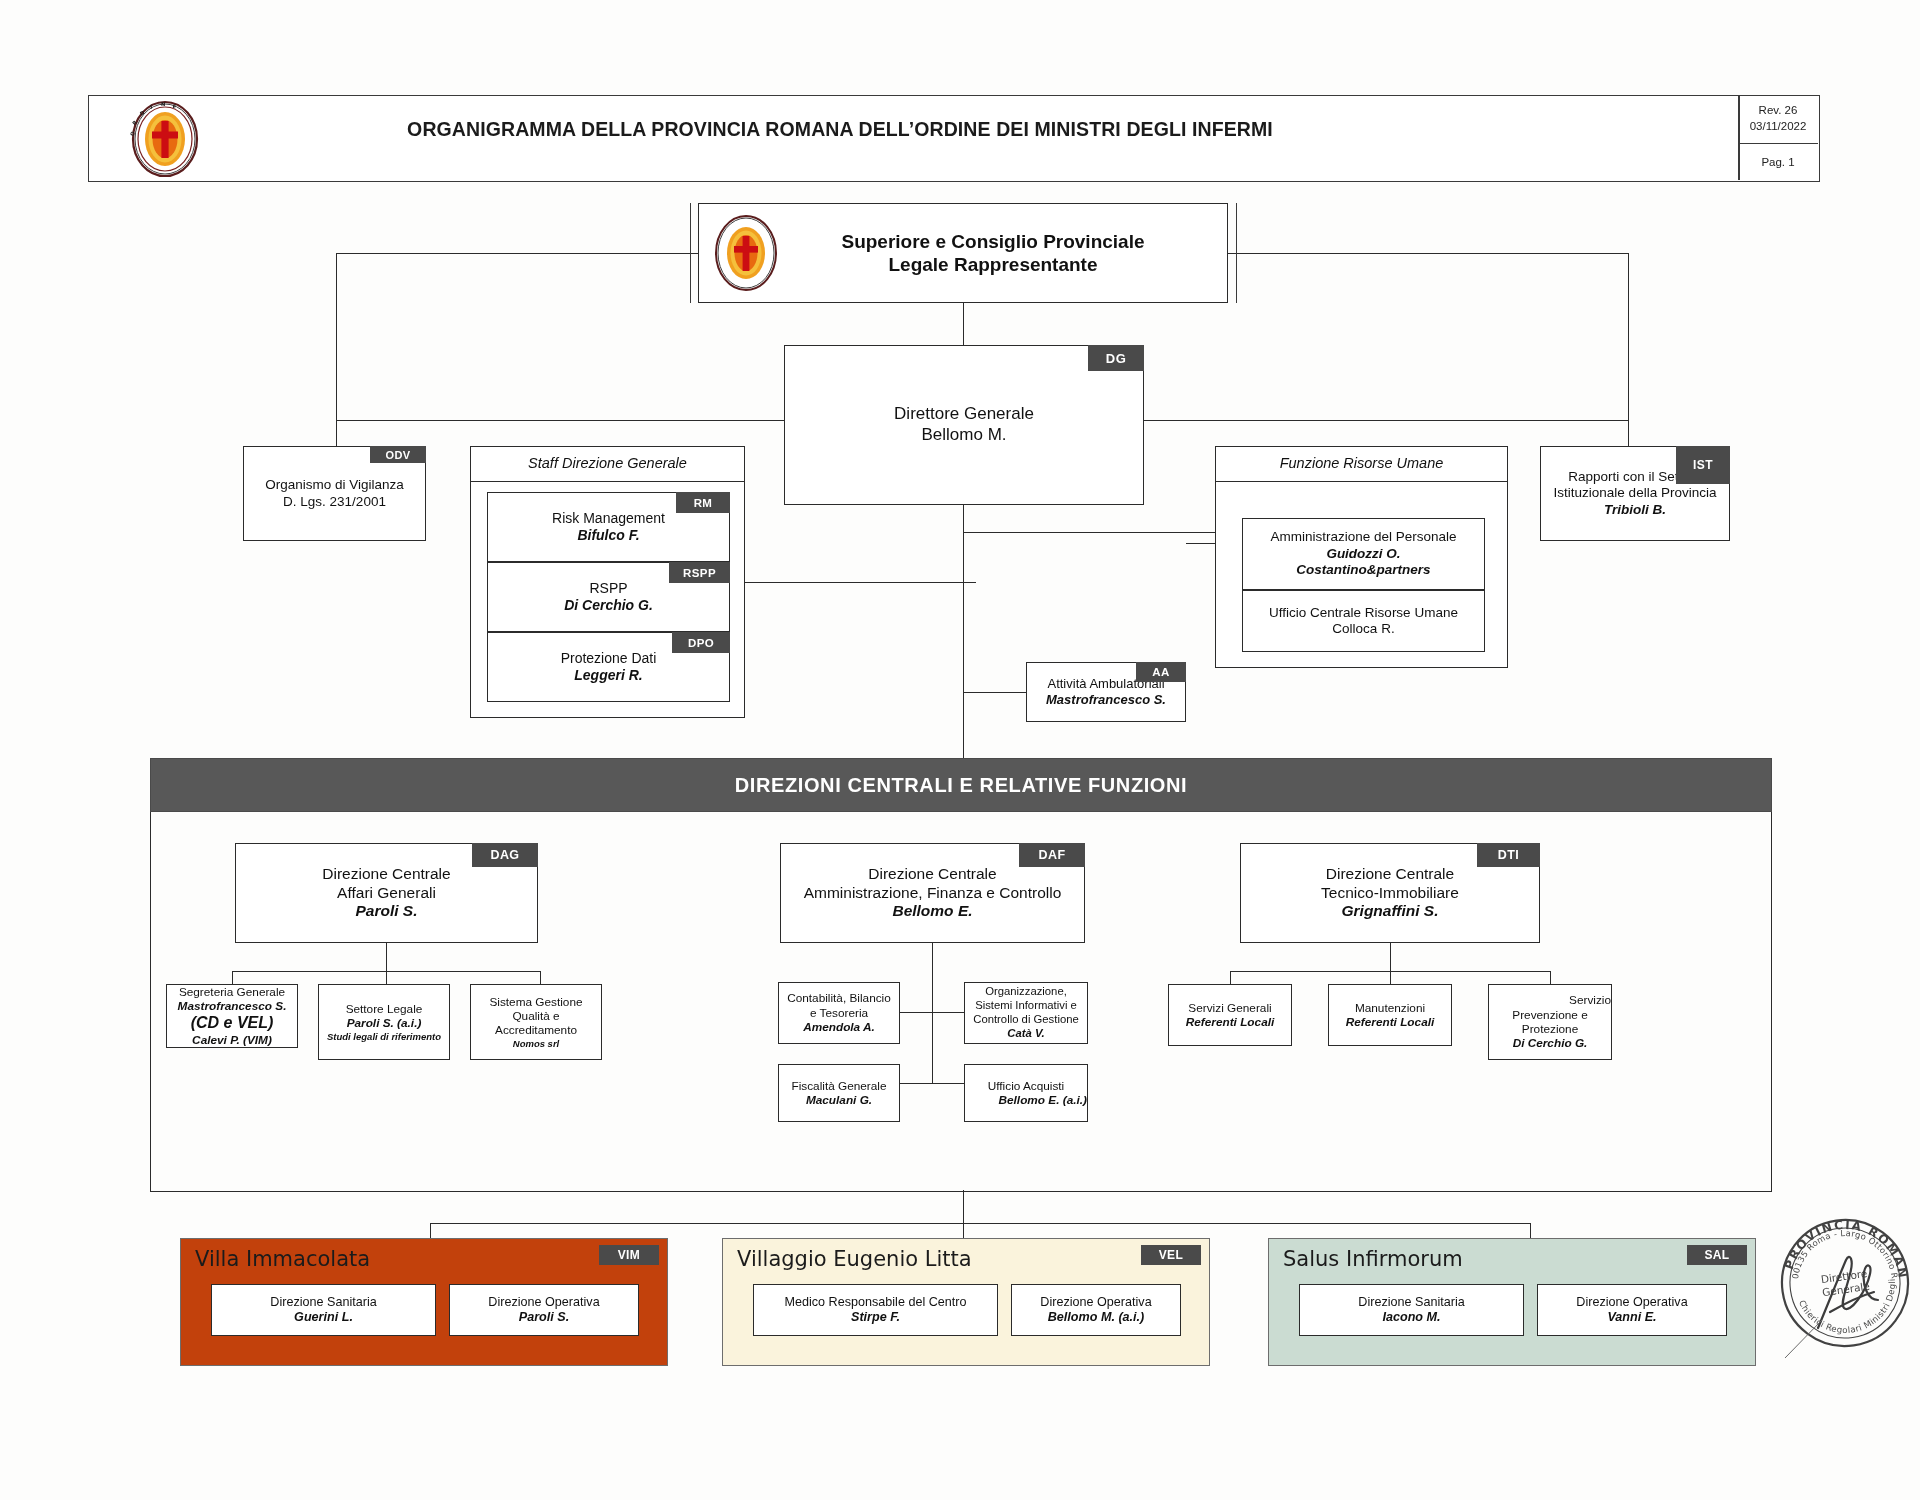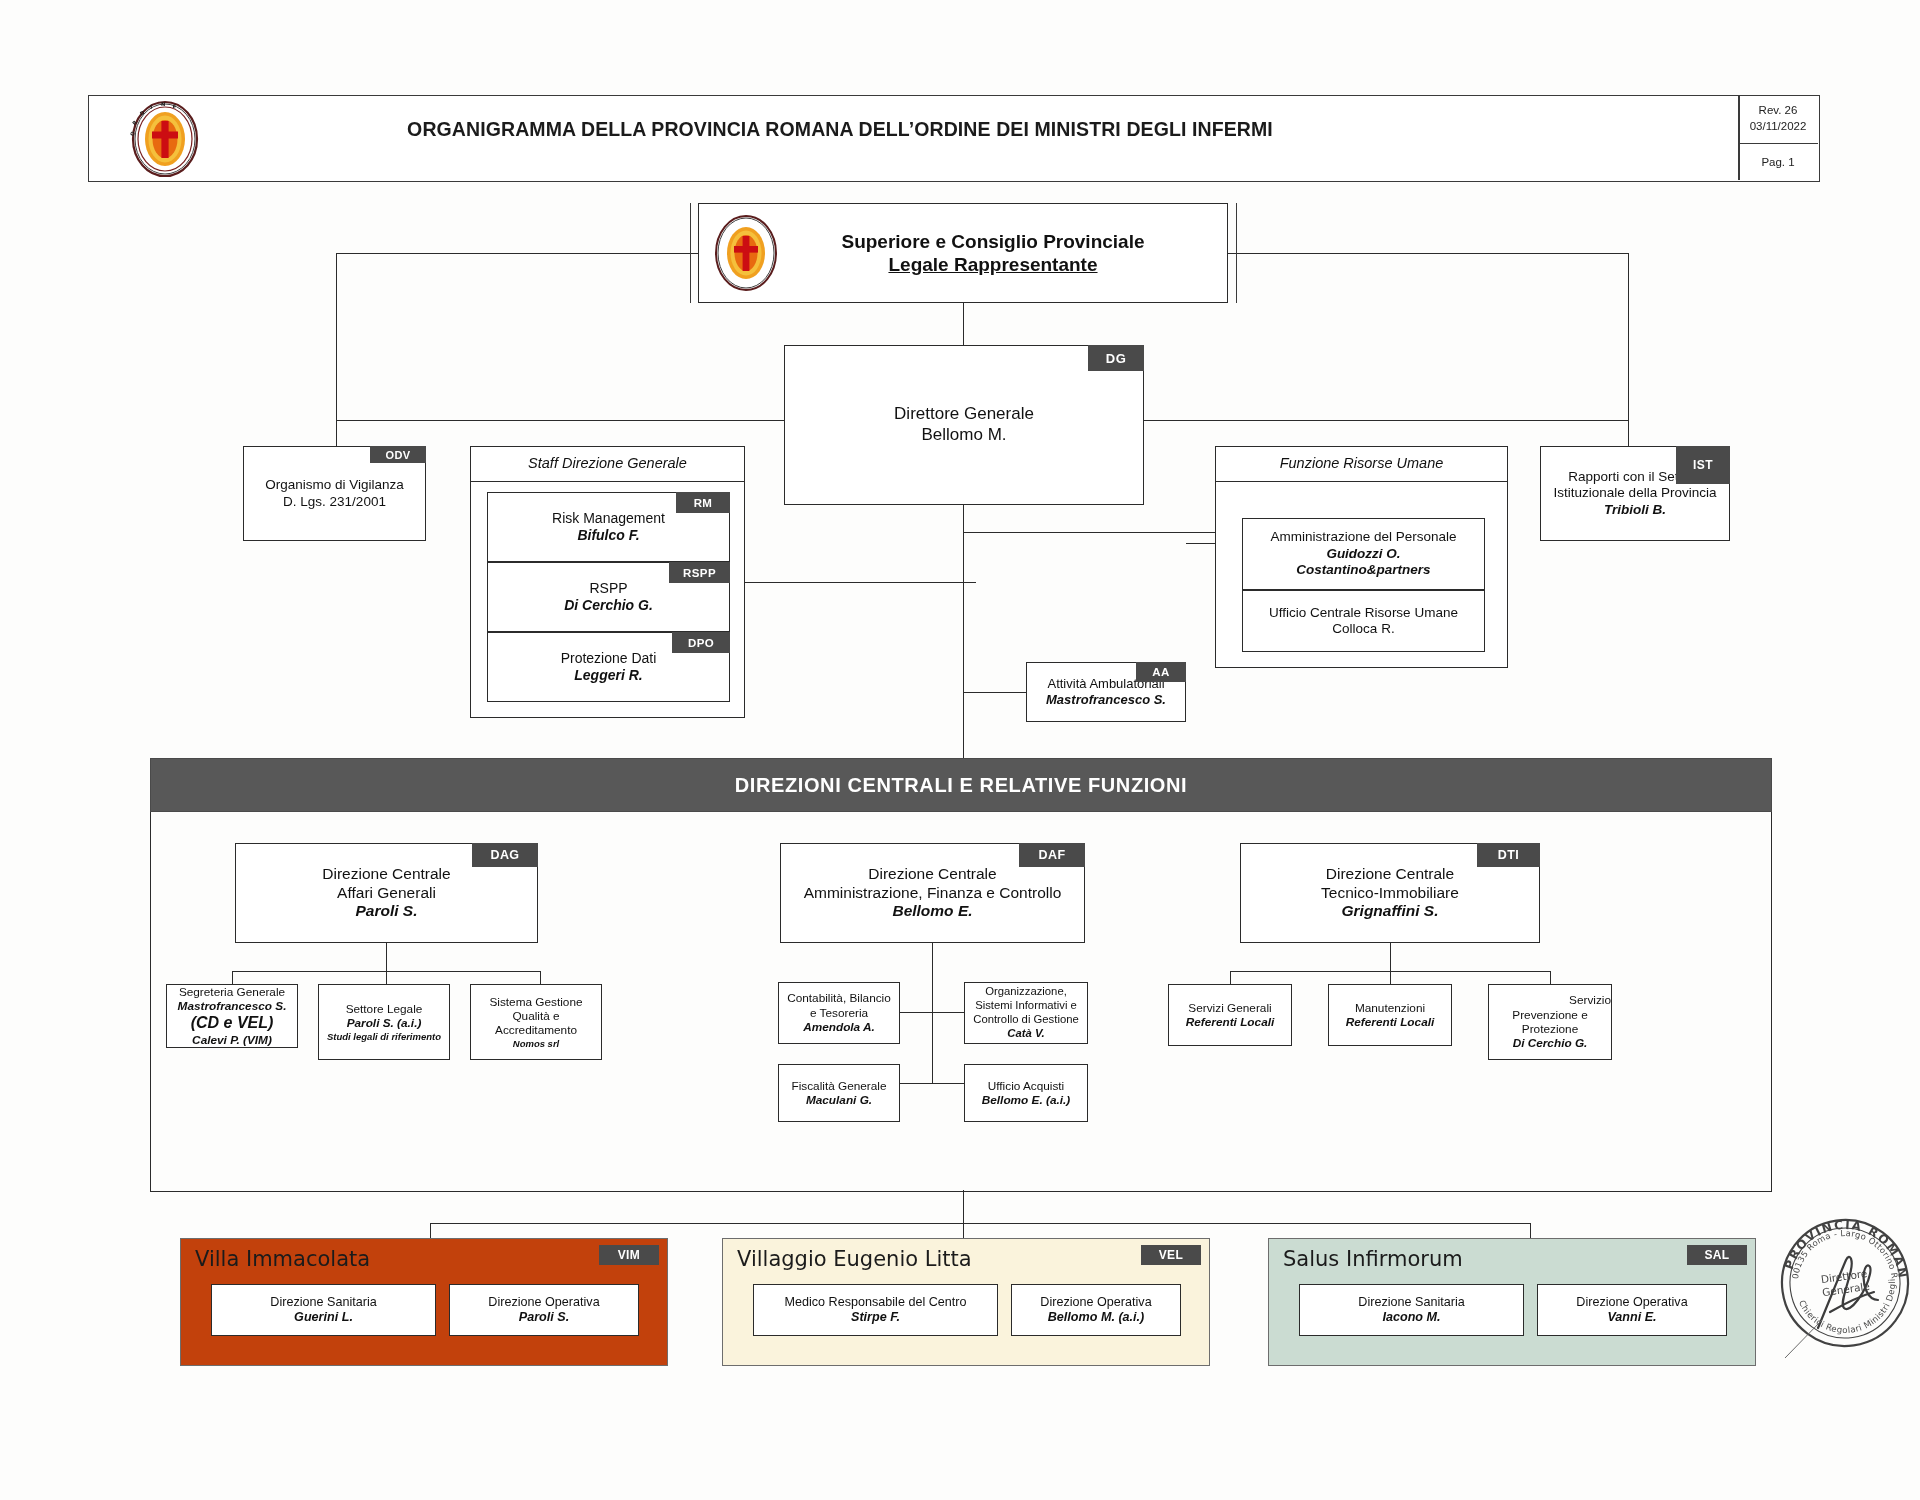--- a/index.html
+++ b/index.html
@@ -179,21 +179,21 @@
         <ellipse cx="33" cy="39" rx="30" ry="37" fill="#ffffff" stroke="#5a1d1d" stroke-width="2"></ellipse>
         <ellipse cx="33" cy="39" rx="19" ry="26" fill="#f0a020"></ellipse>
         <ellipse cx="33" cy="39" rx="15.5" ry="22.5" fill="#f5c03c"></ellipse>
         <ellipse cx="33" cy="39" rx="11.5" ry="18" fill="#e86a10"></ellipse>
         <rect x="29.6" y="22" width="6.8" height="35" fill="#cc0d12"></rect>
         <rect x="21" y="32" width="24" height="6.6" fill="#cc0d12"></rect>
         <ellipse cx="33" cy="39" rx="28" ry="35" fill="none" stroke="#2a2a2a" stroke-width="0.9"></ellipse>
       </svg>
     </div>
     <span class="ln" style="font-size:19px;font-weight:bold;padding-left:60px;">Superiore e Consiglio Provinciale</span>
-    <span class="ln" style="font-size:19px;font-weight:bold;padding-left:60px;text-decoration:underline;">Legale Rappresentante</span>
+    <span class="ln" style="font-size:19px;font-weight:bold;padding-left:60px;">Legale Rappresentante</span>
   </div>
 
   <div class="vline thin" style="left:690px;top:203px;height:100px;"></div>
   <div class="vline thin" style="left:1236px;top:203px;height:100px;"></div>
 
   <div class="box" style="left:784px;top:345px;width:360px;height:160px;">
     <span class="ln" style="font-size:17px;">Direttore Generale</span>
     <span class="ln" style="font-size:17px;">Bellomo M.</span>
   </div>
   <div class="chip" style="left:1088px;top:345px;width:56px;height:26px;font-size:13px;">DG</div>
@@ -318,21 +318,21 @@
     <span class="ln nm" style="font-size:11.3px;">Catà V.</span>
   </div>
 
   <div class="box" style="left:778px;top:1064px;width:122px;height:58px;">
     <span class="ln" style="font-size:11.8px;">Fiscalità Generale</span>
     <span class="ln nm" style="font-size:11.8px;">Maculani G.</span>
   </div>
 
   <div class="box" style="left:964px;top:1064px;width:124px;height:58px;">
     <span class="ln" style="font-size:11.8px;">Ufficio Acquisti</span>
-    <span class="ln nm" style="font-size:11.8px;">Bellomo E. (a.i.)</span>
+    <span class="ln nm" style="font-size:11.8px;text-align:right;">Bellomo E. (a.i.)</span>
   </div>
 
   <div class="box" style="left:1240px;top:843px;width:300px;height:100px;">
     <span class="ln" style="font-size:15.5px;">Direzione Centrale</span>
     <span class="ln" style="font-size:15.5px;">Tecnico-Immobiliare</span>
     <span class="ln nm" style="font-size:15.5px;">Grignaffini S.</span>
   </div>
   <div class="chip" style="left:1477px;top:843px;width:63px;height:24px;font-size:12.5px;">DTI</div>
 
   <div class="vline" style="left:1390px;top:943px;height:28px;"></div>

